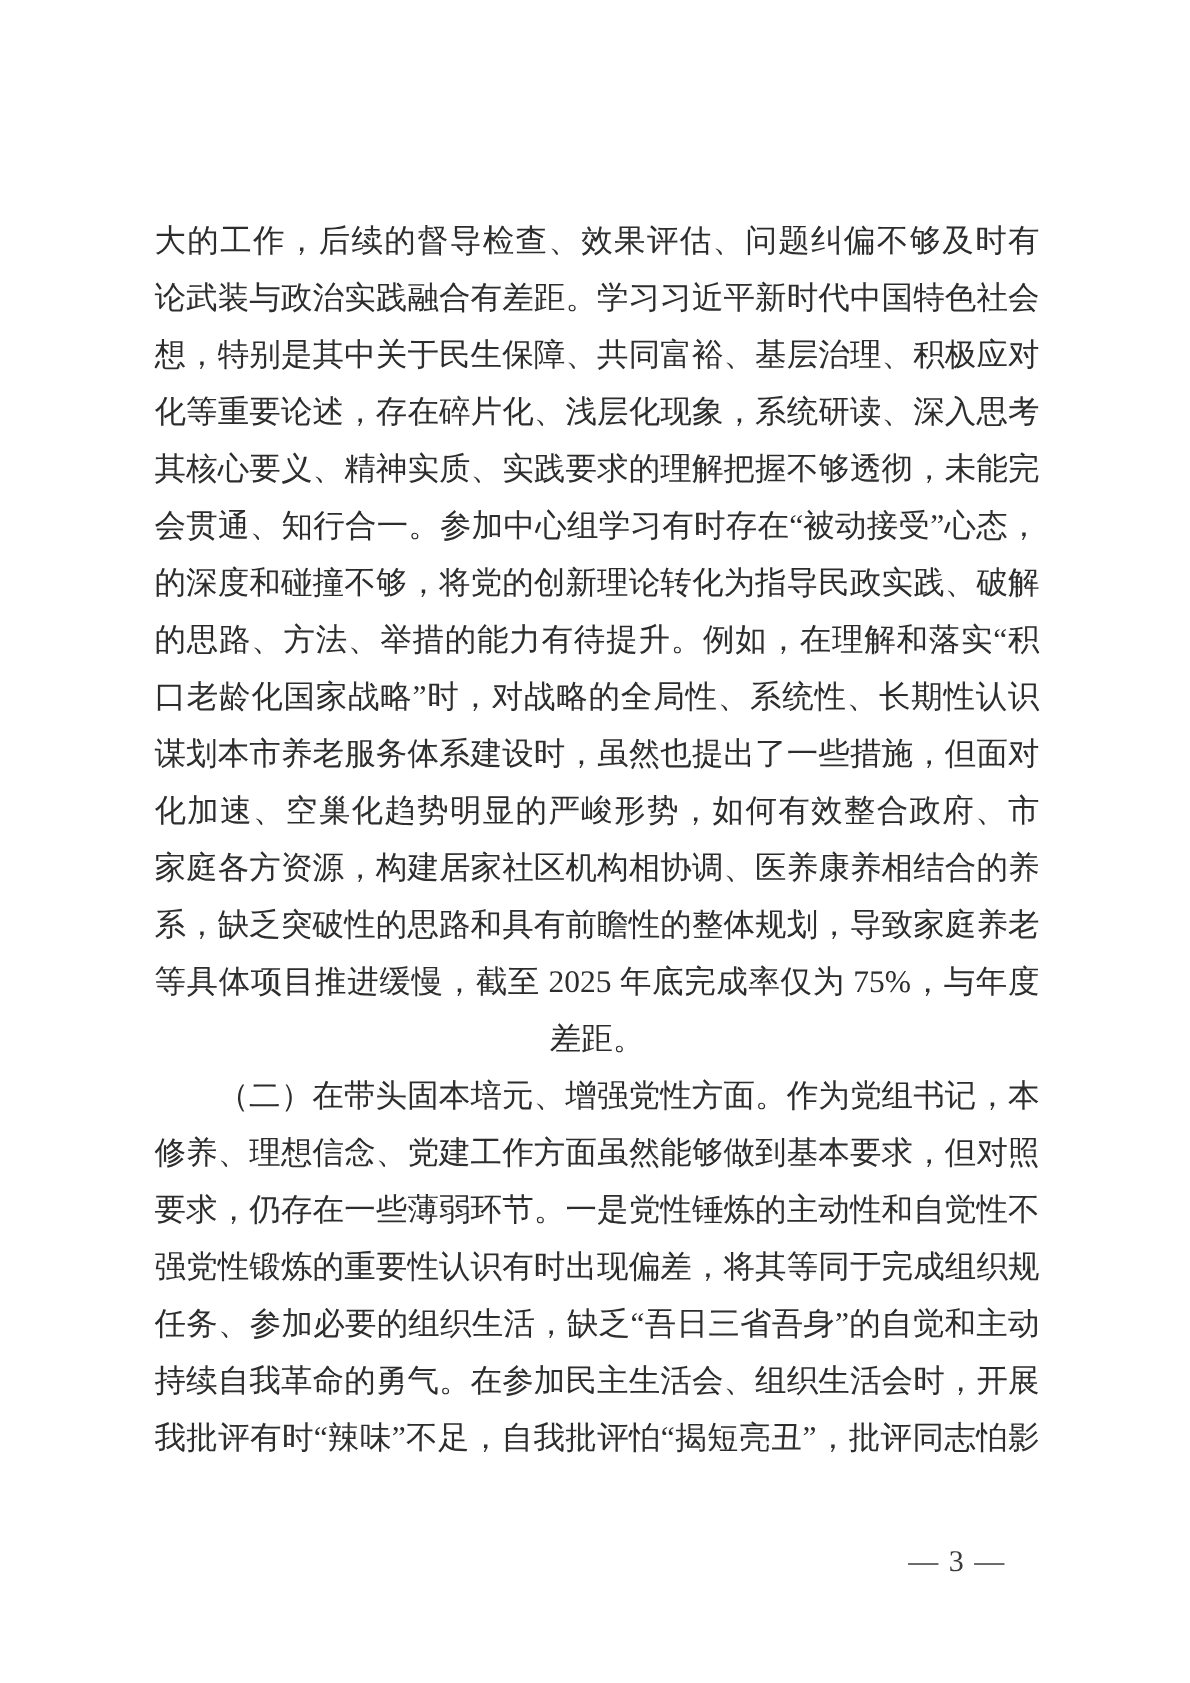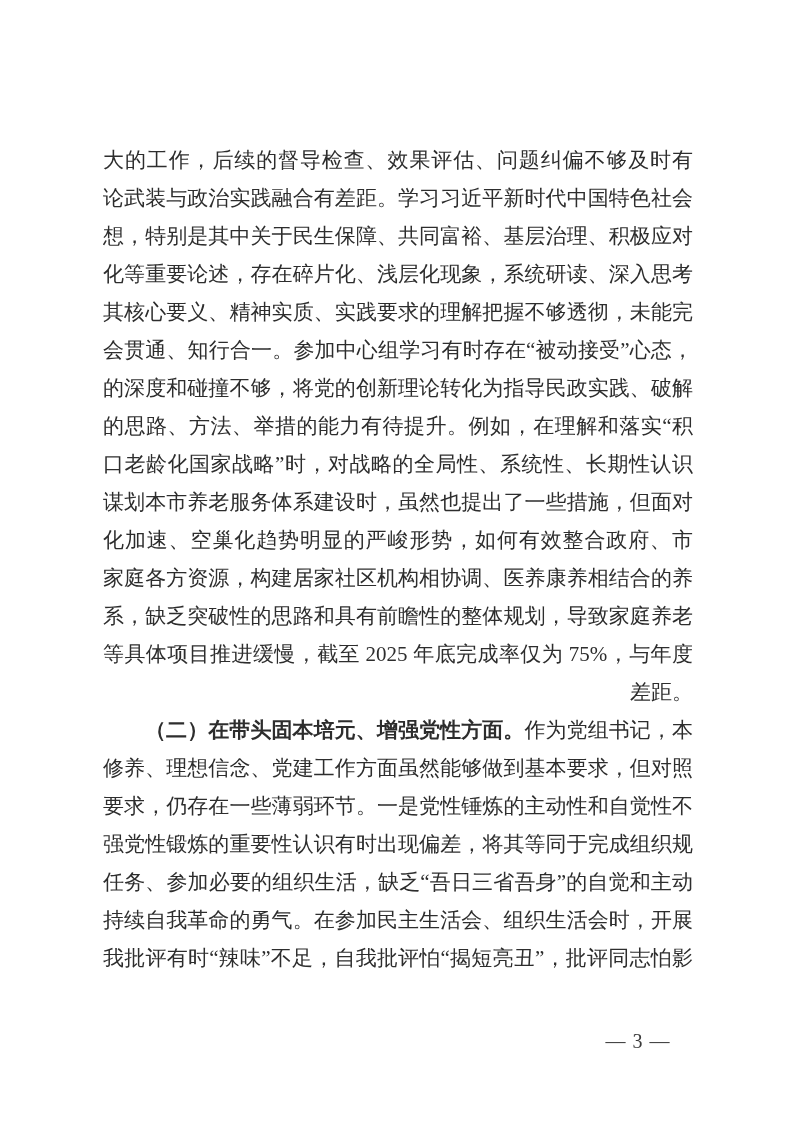--- a/index.html
+++ b/index.html
@@ -20,30 +20,30 @@
     left: 103px;
     top: 141px;
     width: 590px;
     color: #2d2d2d;
   }
   .paragraph { margin: 0; padding: 0; }
   .line {
     font-size: 21px;
     line-height: 38px;
     height: 38px;
-    text-align: right;
+    text-align: center;
     overflow: hidden;
   }
   .line.fill {
     text-align: justify;
     text-align-last: justify;
   }
   .line.indent { text-indent: 42px; }
   .seg { font-weight: 400; }
-  .seg.bold { font-weight: 700; }
+  .seg.bold { font-weight: 400; }
   .page-number {
     position: absolute;
     top: 1029px;
     left: 578px;
     width: 120px;
     text-align: center;
     font-size: 20px;
     line-height: 24px;
     color: #3a3a3a;
     letter-spacing: 1px;

